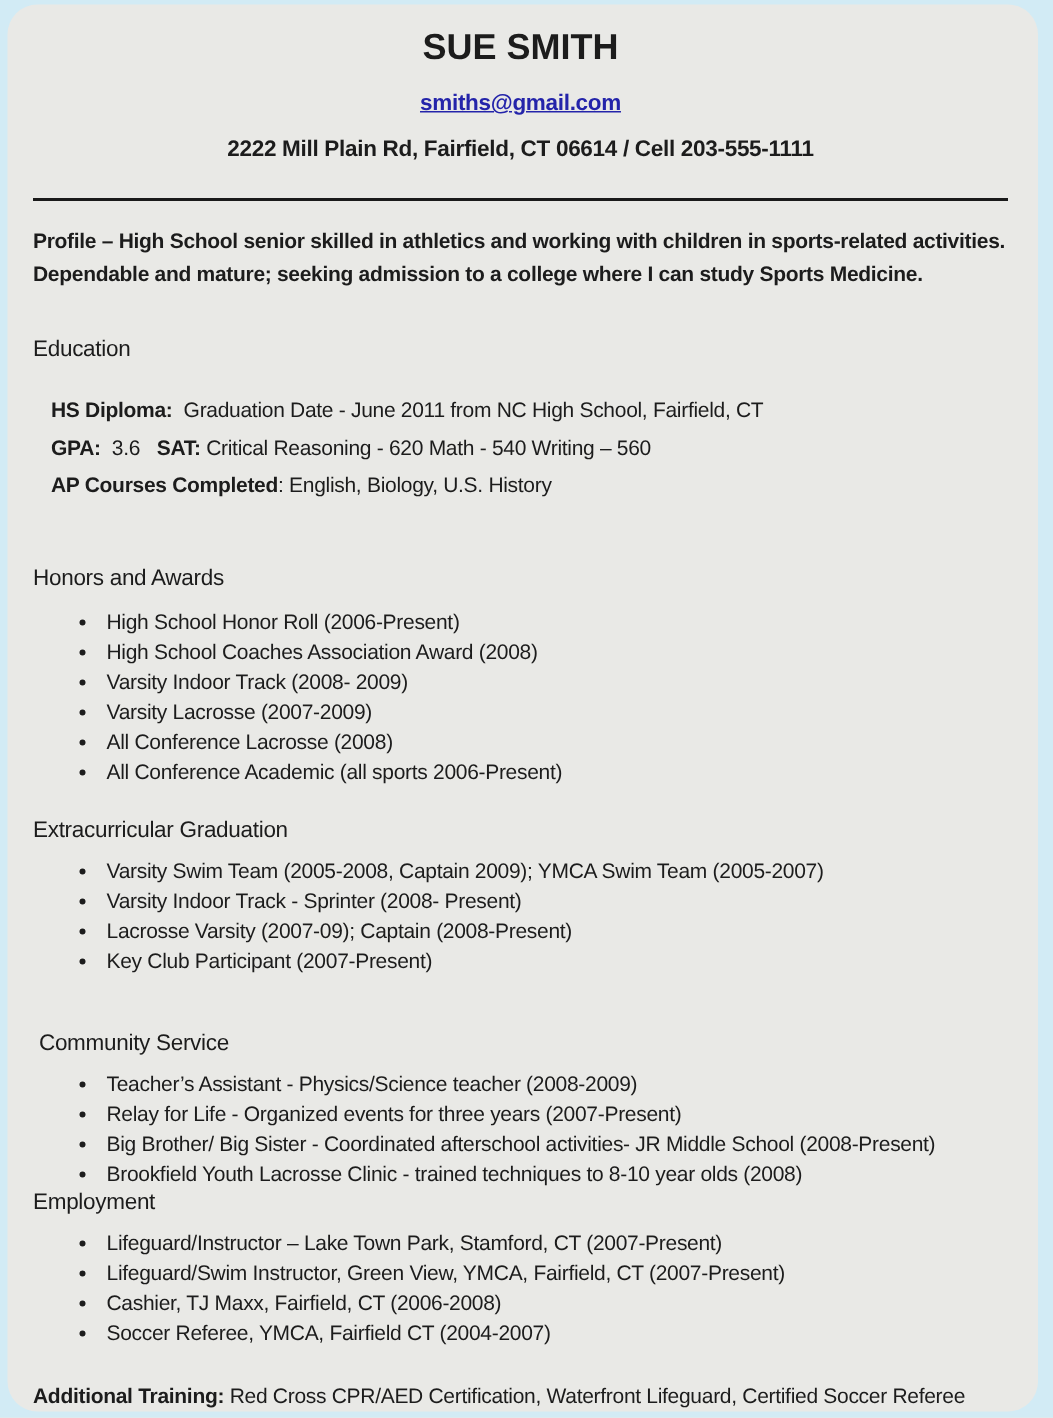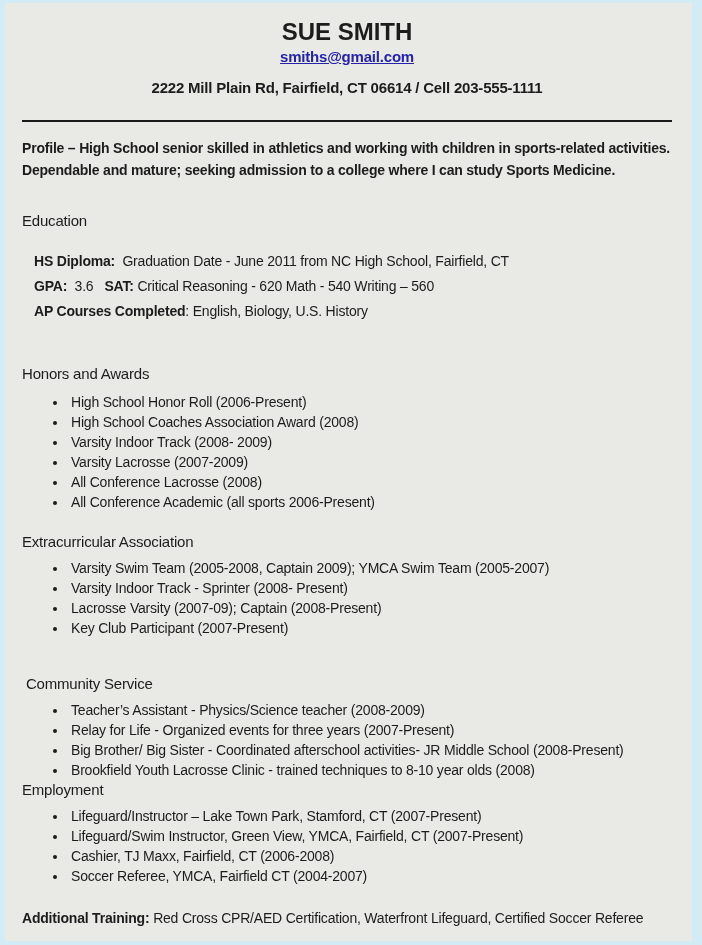--- a/index.html
+++ b/index.html
@@ -11,30 +11,31 @@
     color: #1c1c1c;
     overflow: hidden;
   }
   .paper {
     position: absolute;
     left: 5px; top: 3px; right: 10px; bottom: 4px;
     background: #e9e9e6;
     padding: 12px 20px 0 17px;
     letter-spacing: -0.2px;
     overflow: hidden;
+    border-radius: 20px;
   }
   .name {
     text-align: center;
     font-size: 24px;
     line-height: 30px;
     margin-top: 2px;
     font-weight: bold;
     letter-spacing: 0;
   }
-  .email-row { text-align: center; line-height: 20px; }
+  .email-row { text-align: center; margin-top: 12px; line-height: 20px; }
   a.email {
     color: #2424aa;
     font-weight: bold;
     font-size: 15px;
     text-decoration: underline;
     cursor: pointer;
   }
   .address {
     text-align: center;
     margin-top: 11px;
@@ -112,21 +113,21 @@
       <li>High School Honor Roll (2006-Present)</li>
       <li>High School Coaches Association Award (2008)</li>
       <li>Varsity Indoor Track (2008- 2009)</li>
       <li>Varsity Lacrosse (2007-2009)</li>
       <li>All Conference Lacrosse (2008)</li>
       <li>All Conference Academic (all sports 2006-Present)</li>
     </ul>
   </section>
 
   <section class="sec-extra">
-    <h2>Extracurricular Association</h2>
+    <h2>Extracurricular Graduation</h2>
     <ul>
       <li>Varsity Swim Team (2005-2008, Captain 2009); YMCA Swim Team (2005-2007)</li>
       <li>Varsity Indoor Track - Sprinter (2008- Present)</li>
       <li>Lacrosse Varsity (2007-09); Captain (2008-Present)</li>
       <li>Key Club Participant (2007-Present)</li>
     </ul>
   </section>
 
   <section class="sec-community">
     <h2> Community Service</h2>

